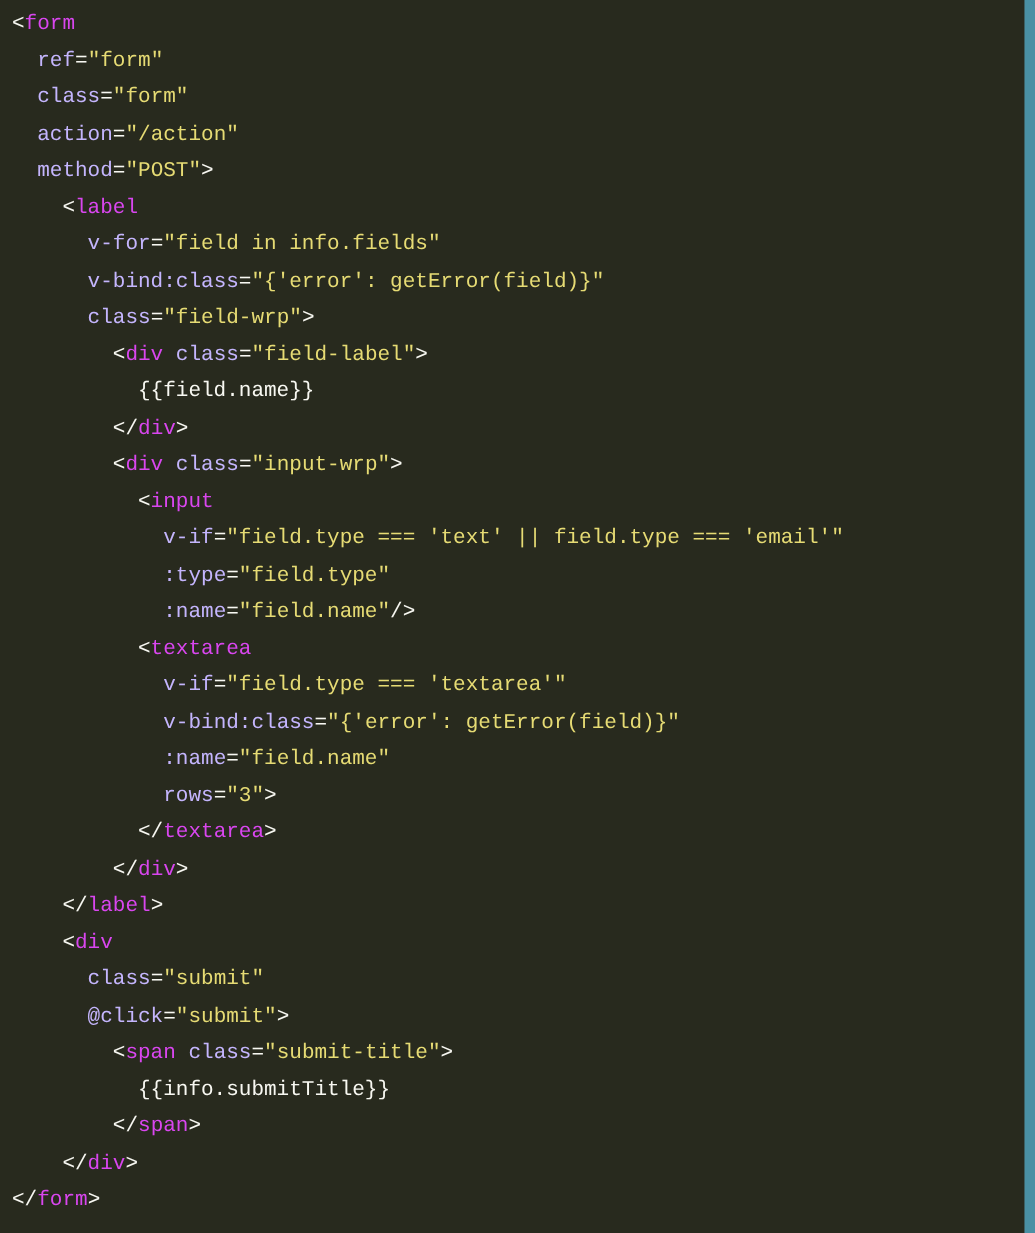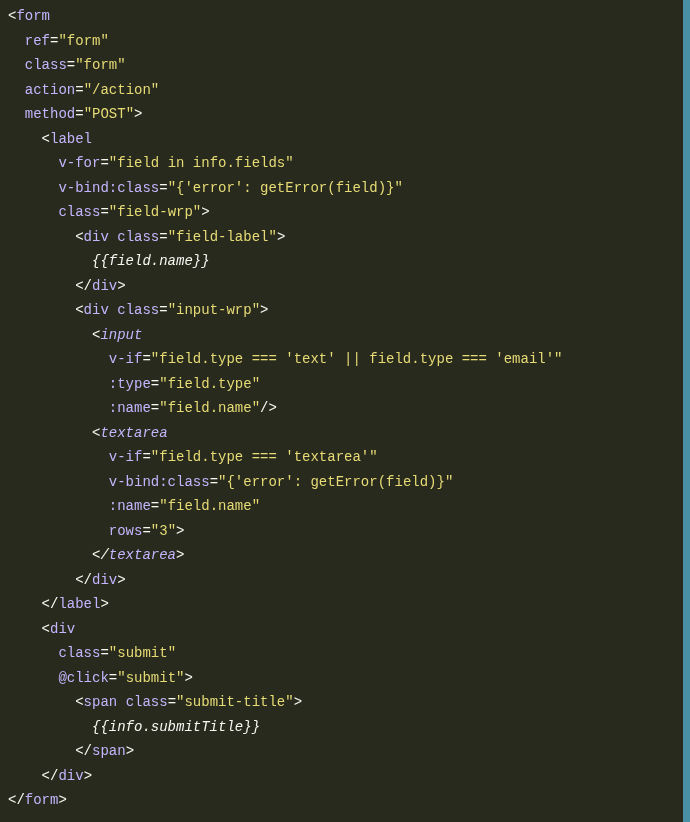--- a/index.html
+++ b/index.html
@@ -33,30 +33,30 @@
       top: 0;
       width: 7px;
       height: 100%;
       background: #4a90a4;
     }
     pre {
       font-family: inherit;
       white-space: pre;
     }
     .punct { color: #f8f8f2; }
-    .tag { color: #c4b5fd; }
+    .tag { color: #d946ef; }
     .attr { color: #c4b5fd; }
     .op { color: #f8f8f2; }
     .str { color: #e6db74; }
     .line { display: block; }
     .i1 { padding-left: 2ch; }
     .i2 { padding-left: 4ch; }
     .i3 { padding-left: 6ch; }
     .i4 { padding-left: 8ch; }
-    .i5 { padding-left: 10ch; font-style: italic; }
+    .i5 { padding-left: 10ch; }
     .i6 { padding-left: 12ch; }
   </style>
 </head>
 <body>
 
 <pre id="code-block"><span class="line i0"><span class="punct">&lt;</span><span class="tag">form</span></span><span class="line i1"><span class="attr">ref</span><span class="op">=</span><span class="str">"form"</span></span><span class="line i1"><span class="attr">class</span><span class="op">=</span><span class="str">"form"</span></span><span class="line i1"><span class="attr">action</span><span class="op">=</span><span class="str">"/action"</span></span><span class="line i1"><span class="attr">method</span><span class="op">=</span><span class="str">"POST"</span><span class="punct">&gt;</span></span><span class="line i2"><span class="punct">&lt;</span><span class="tag">label</span></span><span class="line i3"><span class="attr">v-for</span><span class="op">=</span><span class="str">"field in info.fields"</span></span><span class="line i3"><span class="attr">v-bind:class</span><span class="op">=</span><span class="str">"{'error': getError(field)}"</span></span><span class="line i3"><span class="attr">class</span><span class="op">=</span><span class="str">"field-wrp"</span><span class="punct">&gt;</span></span><span class="line i4"><span class="punct">&lt;</span><span class="tag">div</span><span class="punct"> </span><span class="attr">class</span><span class="op">=</span><span class="str">"field-label"</span><span class="punct">&gt;</span></span><span class="line i5"><span class="punct">{{field.name}}</span></span><span class="line i4"><span class="punct">&lt;/</span><span class="tag">div</span><span class="punct">&gt;</span></span><span class="line i4"><span class="punct">&lt;</span><span class="tag">div</span><span class="punct"> </span><span class="attr">class</span><span class="op">=</span><span class="str">"input-wrp"</span><span class="punct">&gt;</span></span><span class="line i5"><span class="punct">&lt;</span><span class="tag">input</span></span><span class="line i6"><span class="attr">v-if</span><span class="op">=</span><span class="str">"field.type === 'text' || field.type === 'email'"</span></span><span class="line i6"><span class="attr">:type</span><span class="op">=</span><span class="str">"field.type"</span></span><span class="line i6"><span class="attr">:name</span><span class="op">=</span><span class="str">"field.name"</span><span class="punct">/&gt;</span></span><span class="line i5"><span class="punct">&lt;</span><span class="tag">textarea</span></span><span class="line i6"><span class="attr">v-if</span><span class="op">=</span><span class="str">"field.type === 'textarea'"</span></span><span class="line i6"><span class="attr">v-bind:class</span><span class="op">=</span><span class="str">"{'error': getError(field)}"</span></span><span class="line i6"><span class="attr">:name</span><span class="op">=</span><span class="str">"field.name"</span></span><span class="line i6"><span class="attr">rows</span><span class="op">=</span><span class="str">"3"</span><span class="punct">&gt;</span></span><span class="line i5"><span class="punct">&lt;/</span><span class="tag">textarea</span><span class="punct">&gt;</span></span><span class="line i4"><span class="punct">&lt;/</span><span class="tag">div</span><span class="punct">&gt;</span></span><span class="line i2"><span class="punct">&lt;/</span><span class="tag">label</span><span class="punct">&gt;</span></span><span class="line i2"><span class="punct">&lt;</span><span class="tag">div</span></span><span class="line i3"><span class="attr">class</span><span class="op">=</span><span class="str">"submit"</span></span><span class="line i3"><span class="attr">@click</span><span class="op">=</span><span class="str">"submit"</span><span class="punct">&gt;</span></span><span class="line i4"><span class="punct">&lt;</span><span class="tag">span</span><span class="punct"> </span><span class="attr">class</span><span class="op">=</span><span class="str">"submit-title"</span><span class="punct">&gt;</span></span><span class="line i5"><span class="punct">{{info.submitTitle}}</span></span><span class="line i4"><span class="punct">&lt;/</span><span class="tag">span</span><span class="punct">&gt;</span></span><span class="line i2"><span class="punct">&lt;/</span><span class="tag">div</span><span class="punct">&gt;</span></span><span class="line i0"><span class="punct">&lt;/</span><span class="tag">form</span><span class="punct">&gt;</span></span></pre>
 
 <div class="scrollbar-track">
   <div class="scrollbar-thumb"></div>
 </div>

